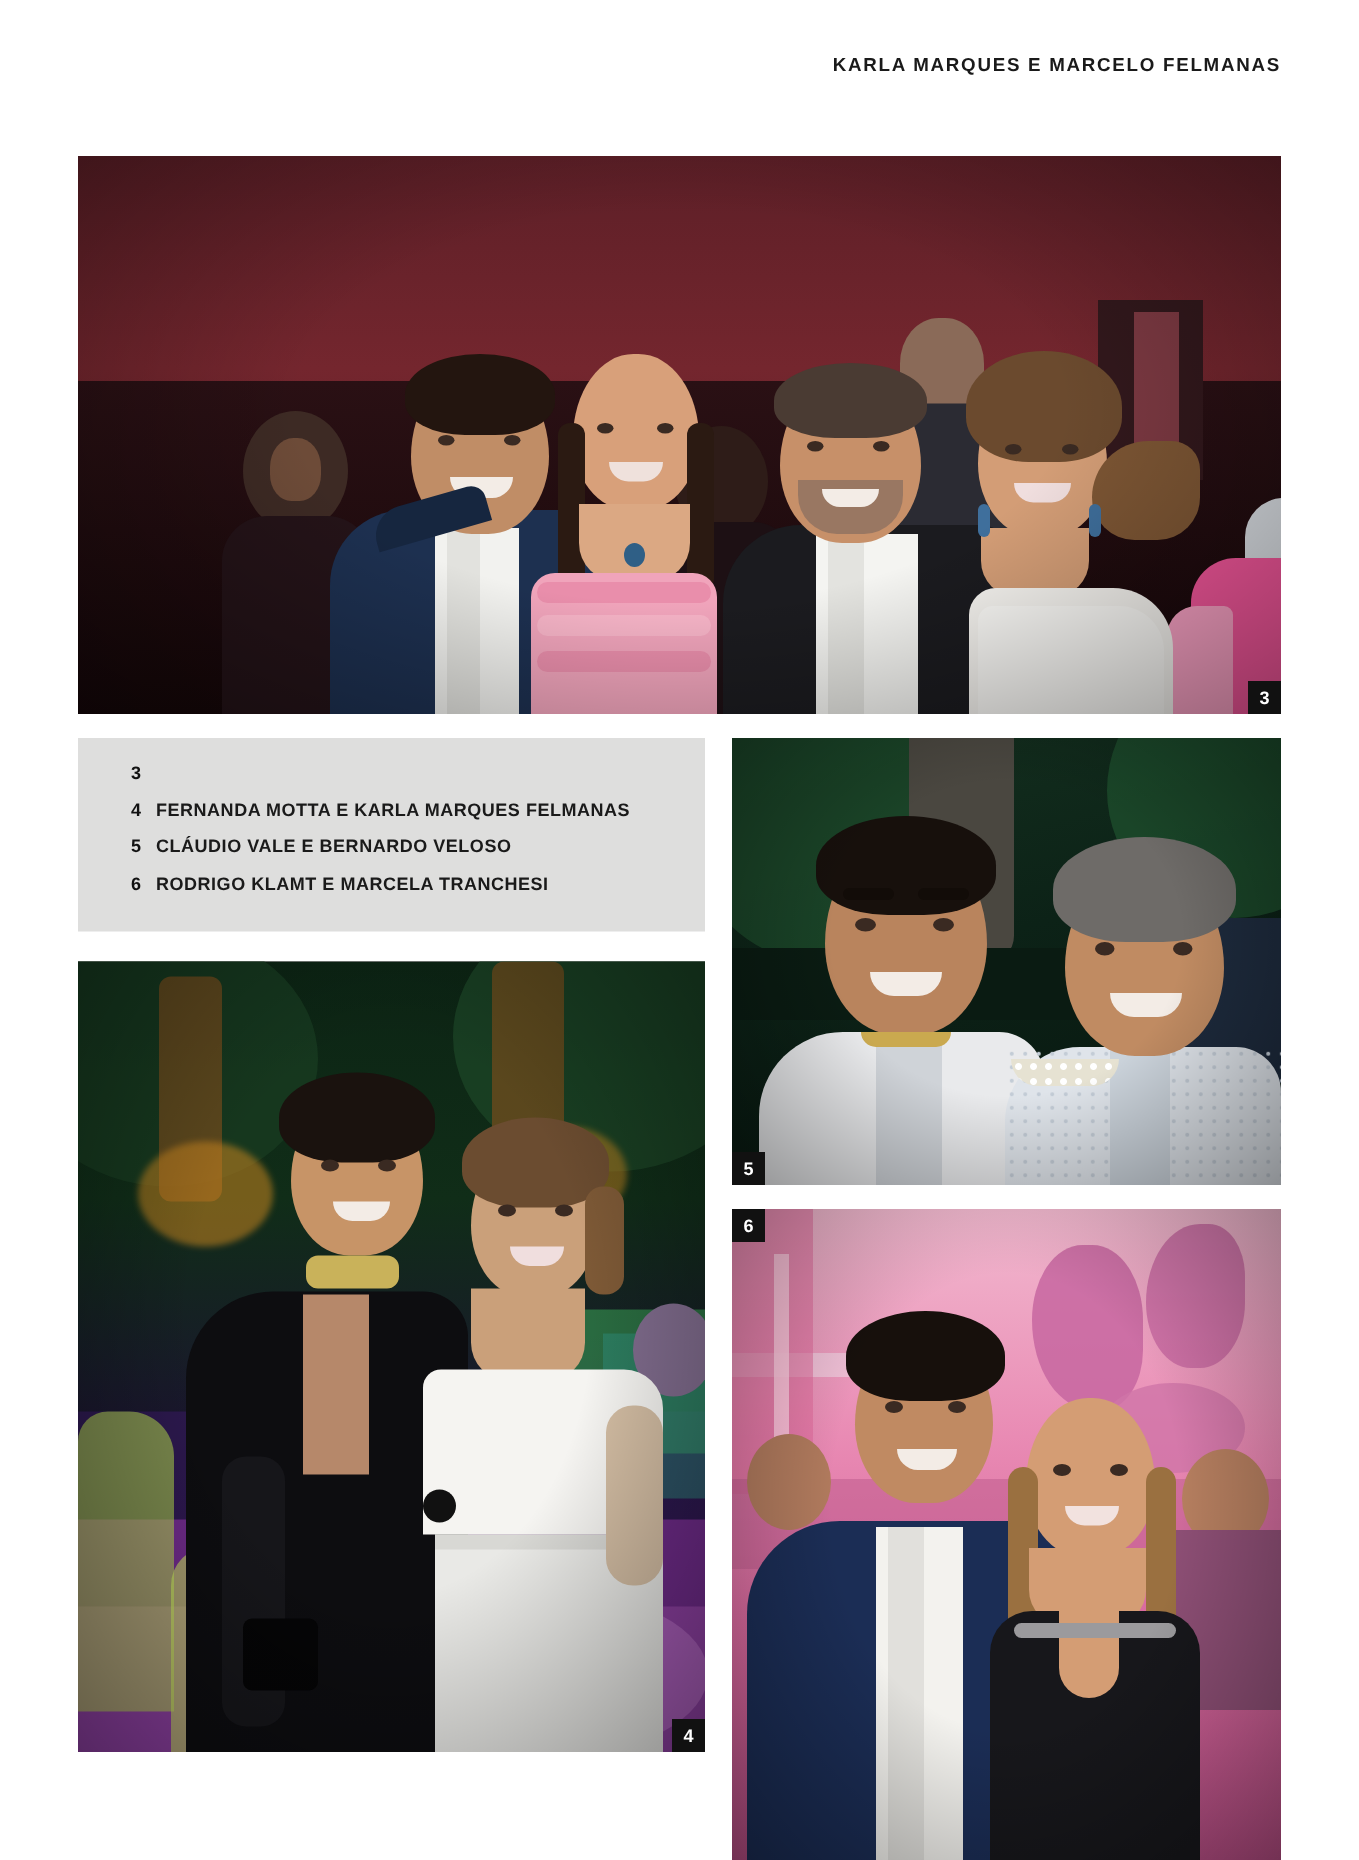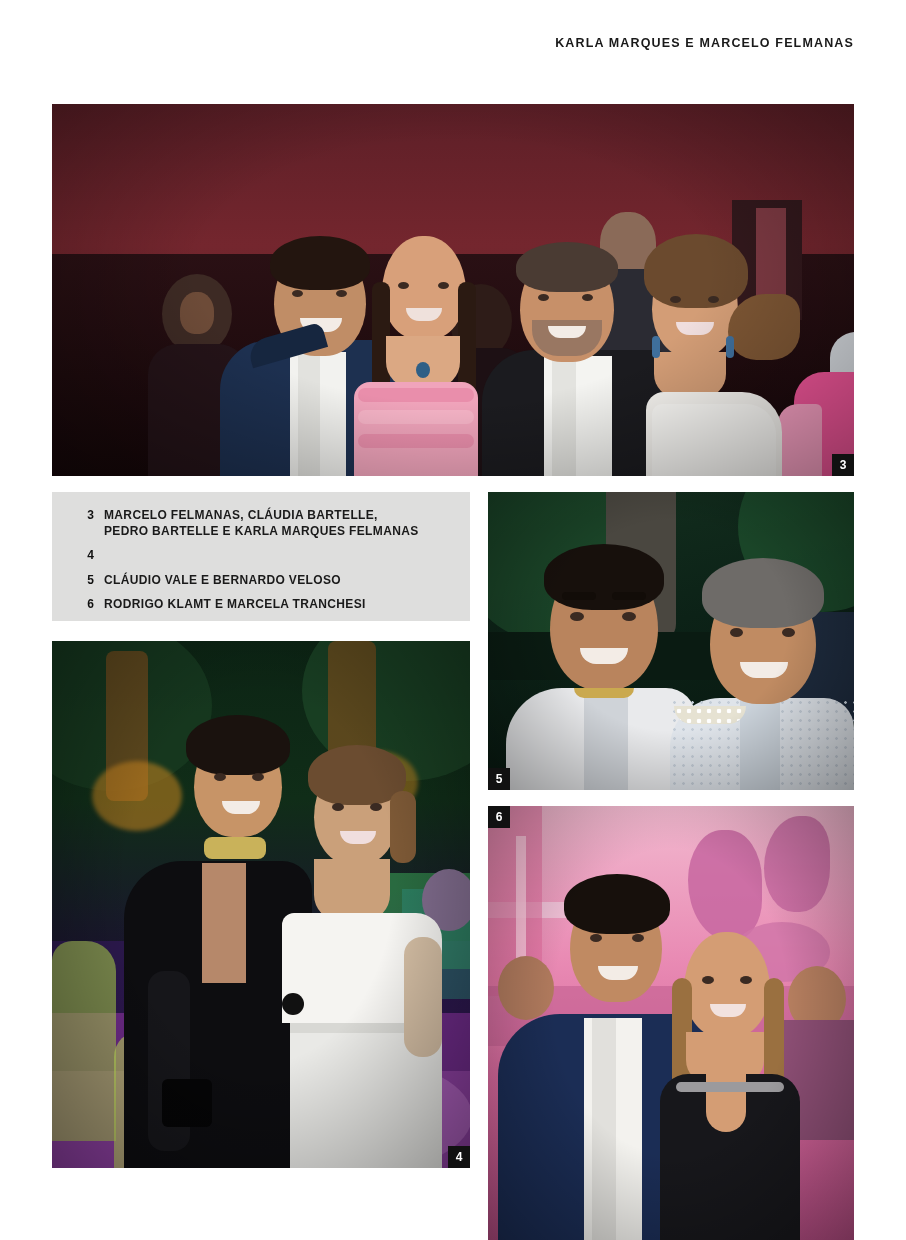--- a/index.html
+++ b/index.html
@@ -229,25 +229,24 @@
       <div class="blob" style="left:600px;top:232px;width:8px;height:22px;background:#3f6f9c;border-radius:4px;"></div>
       <div class="blob" style="left:674px;top:232px;width:8px;height:22px;background:#3f6f9c;border-radius:4px;"></div>
     </div>
     <div class="vignette"></div>
     <div class="badge br">3</div>
   </div>
 
   <div class="captions">
     <div class="cap-row">
       <div class="cap-num">3</div>
-      <div class="cap-text">MARCELO FELMANAS, CLÁUDIA BARTELLE,
-PEDRO BARTELLE E KARLA MARQUES FELMANAS</div>
     </div>
     <div class="cap-row">
       <div class="cap-num">4</div>
+      <div class="cap-text">FERNANDA MOTTA E KARLA MARQUES FELMANAS</div>
     </div>
     <div class="cap-row">
       <div class="cap-num">5</div>
       <div class="cap-text">CLÁUDIO VALE E BERNARDO VELOSO</div>
     </div>
     <div class="cap-row">
       <div class="cap-num">6</div>
       <div class="cap-text">RODRIGO KLAMT E MARCELA TRANCHESI</div>
     </div>
   </div>

